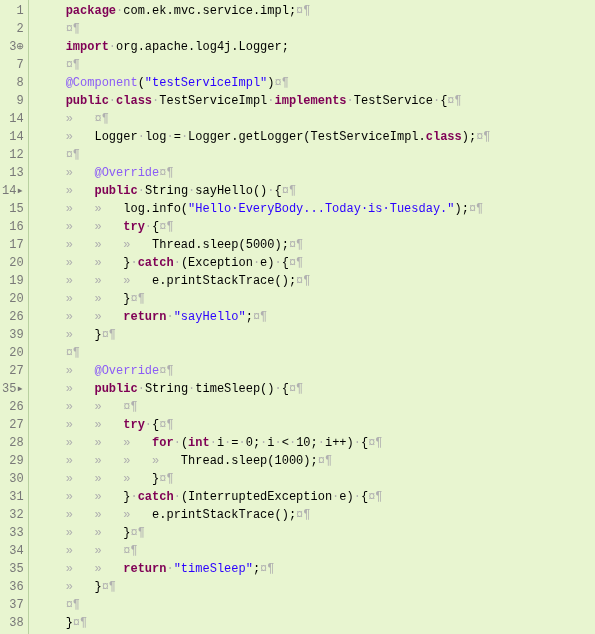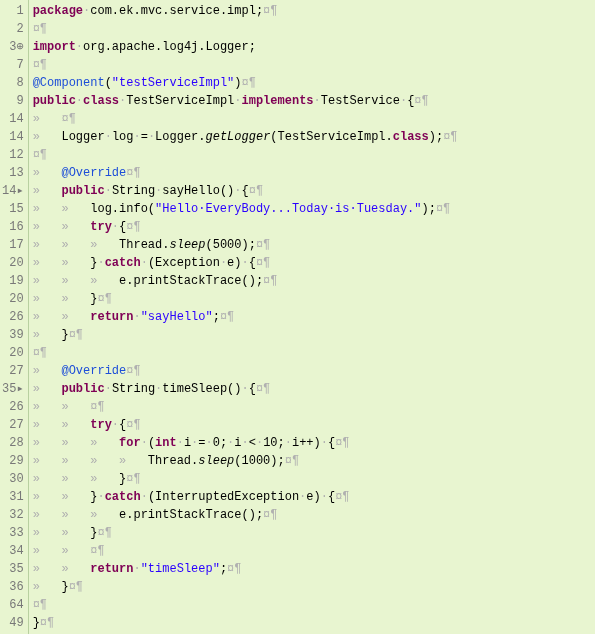--- a/index.html
+++ b/index.html
@@ -24,26 +24,26 @@
     }
     .gutter div { height: 18px; }
     .code {
       flex: 1;
       background: #e8f5d0;
       padding: 2px 0 2px 4px;
       line-height: 18px;
       white-space: pre;
       color: #000;
     }
-    .code div { height: 18px; }
+    .code div { height: 18px; margin-left: 33px; }
     .kw { color: #7f0055; font-weight: bold; }
     .str { color: #2a00ff; }
     .ws { color: #b0b0b0; }
-    .ann { color: #1d4ed8; }
-    .it { font-style: italic; }
+    .ann { color: #8b5cf6; }
+    .it { }
     .marker { color: #787878; }
   </style>
 </head>
 <body>
 
 <div class="gutter">
     <div>1</div>
     <div>2</div>
     <div><span>3</span><span class="marker">⊕</span></div>
     <div>7</div>
@@ -69,16 +69,16 @@
     <div>27</div>
     <div>28</div>
     <div>29</div>
     <div>30</div>
     <div>31</div>
     <div>32</div>
     <div>33</div>
     <div>34</div>
     <div>35</div>
     <div>36</div>
-    <div>64</div>
-    <div>49</div>
+    <div>37</div>
+    <div>38</div>
   </div>
 <div class="code"><div><span class="kw">package</span><span class="ws">·</span><span>com.ek.mvc.service.impl;</span><span class="ws">¤¶</span></div><div><span class="ws">¤¶</span></div><div><span class="kw">import</span><span class="ws">·</span><span>org.apache.log4j.Logger;</span></div><div><span class="ws">¤¶</span></div><div><span class="ann">@Component</span><span>(</span><span class="str">"testServiceImpl"</span><span>)</span><span class="ws">¤¶</span></div><div><span class="kw">public</span><span class="ws">·</span><span class="kw">class</span><span class="ws">·</span><span>TestServiceImpl</span><span class="ws">·</span><span class="kw">implements</span><span class="ws">·</span><span>TestService</span><span class="ws">·</span><span>{</span><span class="ws">¤¶</span></div><div><span class="ws">»   </span><span class="ws">¤¶</span></div><div><span class="ws">»   </span><span>Logger</span><span class="ws">·</span><span>log</span><span class="ws">·</span><span>=</span><span class="ws">·</span><span>Logger.</span><span class="it">getLogger</span><span>(TestServiceImpl.</span><span class="kw">class</span><span>);</span><span class="ws">¤¶</span></div><div><span class="ws">¤¶</span></div><div><span class="ws">»   </span><span class="ann">@Override</span><span class="ws">¤¶</span></div><div><span class="ws">»   </span><span class="kw">public</span><span class="ws">·</span><span>String</span><span class="ws">·</span><span>sayHello()</span><span class="ws">·</span><span>{</span><span class="ws">¤¶</span></div><div><span class="ws">»   »   </span><span>log.info(</span><span class="str">"Hello·EveryBody...Today·is·Tuesday."</span><span>);</span><span class="ws">¤¶</span></div><div><span class="ws">»   »   </span><span class="kw">try</span><span class="ws">·</span><span>{</span><span class="ws">¤¶</span></div><div><span class="ws">»   »   »   </span><span>Thread.</span><span class="it">sleep</span><span>(5000);</span><span class="ws">¤¶</span></div><div><span class="ws">»   »   </span><span>}</span><span class="ws">·</span><span class="kw">catch</span><span class="ws">·</span><span>(Exception</span><span class="ws">·</span><span>e)</span><span class="ws">·</span><span>{</span><span class="ws">¤¶</span></div><div><span class="ws">»   »   »   </span><span>e.printStackTrace();</span><span class="ws">¤¶</span></div><div><span class="ws">»   »   </span><span>}</span><span class="ws">¤¶</span></div><div><span class="ws">»   »   </span><span class="kw">return</span><span class="ws">·</span><span class="str">"sayHello"</span><span>;</span><span class="ws">¤¶</span></div><div><span class="ws">»   </span><span>}</span><span class="ws">¤¶</span></div><div><span class="ws">¤¶</span></div><div><span class="ws">»   </span><span class="ann">@Override</span><span class="ws">¤¶</span></div><div><span class="ws">»   </span><span class="kw">public</span><span class="ws">·</span><span>String</span><span class="ws">·</span><span>timeSleep()</span><span class="ws">·</span><span>{</span><span class="ws">¤¶</span></div><div><span class="ws">»   »   </span><span class="ws">¤¶</span></div><div><span class="ws">»   »   </span><span class="kw">try</span><span class="ws">·</span><span>{</span><span class="ws">¤¶</span></div><div><span class="ws">»   »   »   </span><span class="kw">for</span><span class="ws">·</span><span>(</span><span class="kw">int</span><span class="ws">·</span><span>i</span><span class="ws">·</span><span>=</span><span class="ws">·</span><span>0;</span><span class="ws">·</span><span>i</span><span class="ws">·</span><span>&lt;</span><span class="ws">·</span><span>10;</span><span class="ws">·</span><span>i++)</span><span class="ws">·</span><span>{</span><span class="ws">¤¶</span></div><div><span class="ws">»   »   »   »   </span><span>Thread.</span><span class="it">sleep</span><span>(1000);</span><span class="ws">¤¶</span></div><div><span class="ws">»   »   »   </span><span>}</span><span class="ws">¤¶</span></div><div><span class="ws">»   »   </span><span>}</span><span class="ws">·</span><span class="kw">catch</span><span class="ws">·</span><span>(InterruptedException</span><span class="ws">·</span><span>e)</span><span class="ws">·</span><span>{</span><span class="ws">¤¶</span></div><div><span class="ws">»   »   »   </span><span>e.printStackTrace();</span><span class="ws">¤¶</span></div><div><span class="ws">»   »   </span><span>}</span><span class="ws">¤¶</span></div><div><span class="ws">»   »   </span><span class="ws">¤¶</span></div><div><span class="ws">»   »   </span><span class="kw">return</span><span class="ws">·</span><span class="str">"timeSleep"</span><span>;</span><span class="ws">¤¶</span></div><div><span class="ws">»   </span><span>}</span><span class="ws">¤¶</span></div><div><span class="ws">¤¶</span></div><div><span>}</span><span class="ws">¤¶</span></div></div>
 
 </body></html>

